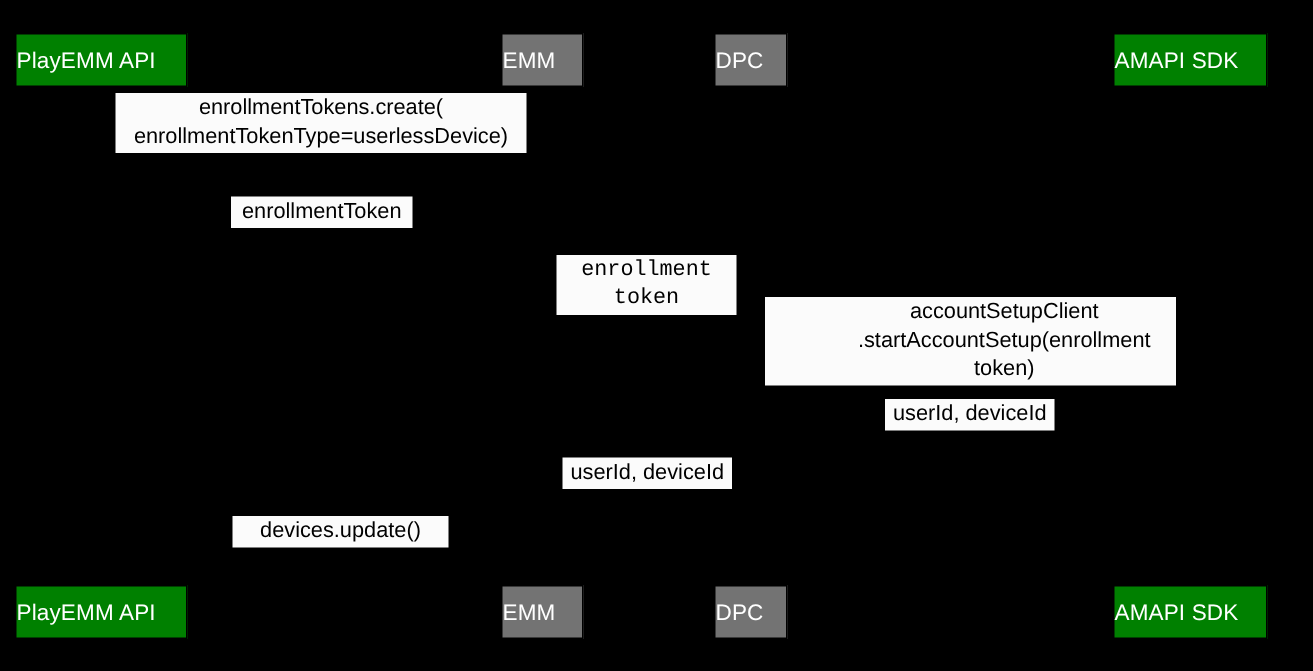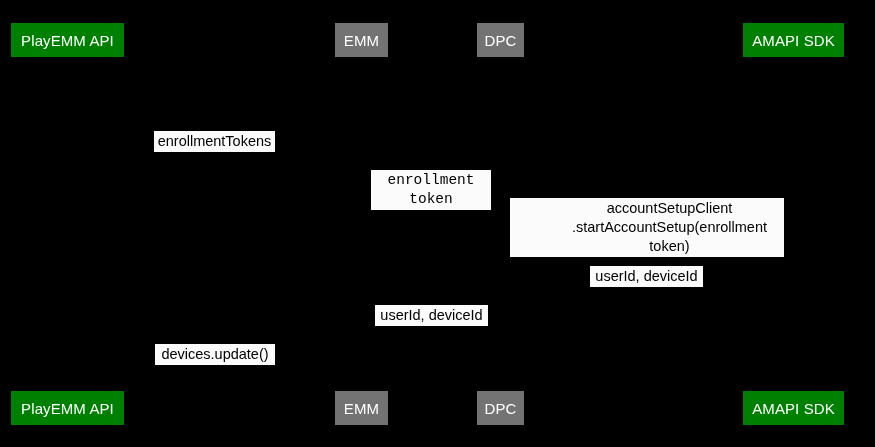--- a/index.html
+++ b/index.html
@@ -24,21 +24,20 @@
     height: 447px;
     background: #000000;
   }
 
   
   .participant {
     position: absolute;
     box-sizing: border-box;
     display: flex;
     align-items: center;
-    justify-content: center;
     color: #ffffff;
     font-size: 15px;
     line-height: 1;
     letter-spacing: 0.1px;
     white-space: nowrap;
     border: 1px solid #000000;
   }
   .participant.green { background: #008000; }
   .participant.blue  { background: #737373; }
 
@@ -96,45 +95,47 @@
   </div>
   <div class="participant blue" style="left:476px; top:22px; width:49px; height:36px;">
     <span>DPC</span>
   </div>
   <div class="participant green" style="left:742px; top:22px; width:103px; height:36px;">
     <span>AMAPI SDK</span>
   </div>
 
   <div class="arrow-line" style="left:67px; top:104px; width:294px;"></div>
   <div class="arrow-head left" style="left:67px; top:100px;"></div>
+  <div class="msg-label" style="left:77px; top:62px; width:274px;">enrollmentTokens.create(
+enrollmentTokenType=userlessDevice)</div>
 
   <div class="arrow-line" style="left:67px; top:152px; width:294px;"></div>
   <div class="arrow-head right" style="left:353px; top:148px;"></div>
-  <div class="msg-label" style="left:154px; top:131px; width:121px;">enrollmentTokens</div>
+  <div class="msg-label" style="left:154px; top:131px; width:121px;">enrollmentToken</div>
 
   <div class="arrow-line" style="left:361px; top:191px; width:139px;"></div>
   <div class="arrow-head right" style="left:492px; top:187px;"></div>
   <div class="msg-label" style="left:371px; top:170px; width:120px;font-family:Liberation Mono, monospace;">enrollment token</div>
 
   <div class="arrow-line" style="left:500px; top:239px; width:293px;"></div>
   <div class="arrow-head right" style="left:785px; top:235px;"></div>
   <div class="msg-label" style="left:510px; top:198px; width:274px;padding-left:47px;">accountSetupClient
 .startAccountSetup(enrollment token)</div>
 
   <div class="arrow-line" style="left:500px; top:287px; width:293px;"></div>
   <div class="arrow-head left" style="left:500px; top:283px;"></div>
   <div class="msg-label" style="left:590px; top:266px; width:113px;">userId, deviceId</div>
 
   <div class="arrow-line" style="left:361px; top:326px; width:139px;"></div>
   <div class="arrow-head left" style="left:361px; top:322px;"></div>
   <div class="msg-label" style="left:375px; top:305px; width:113px;">userId, deviceId</div>
 
   <div class="arrow-line" style="left:67px; top:365px; width:294px;"></div>
   <div class="arrow-head left" style="left:67px; top:361px;"></div>
-  <div class="msg-label" style="left:155px; top:344px; width:120px;">devices.update()</div>
+  <div class="msg-label" style="left:155px; top:344px; width:144px;">devices.update()</div>
 
   <div class="participant green" style="left:10px; top:390px; width:115px; height:36px;">
     <span>PlayEMM API</span>
   </div>
   <div class="participant blue" style="left:334px; top:390px; width:55px; height:36px;">
     <span>EMM</span>
   </div>
   <div class="participant blue" style="left:476px; top:390px; width:49px; height:36px;">
     <span>DPC</span>
   </div>

